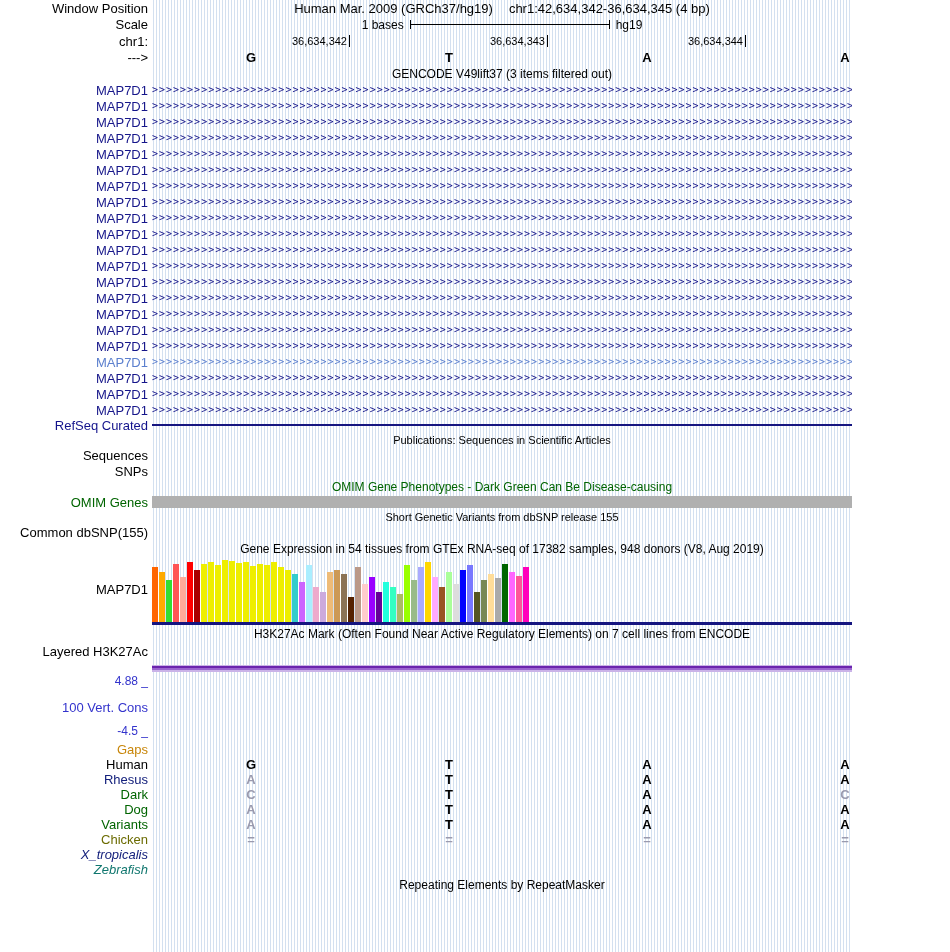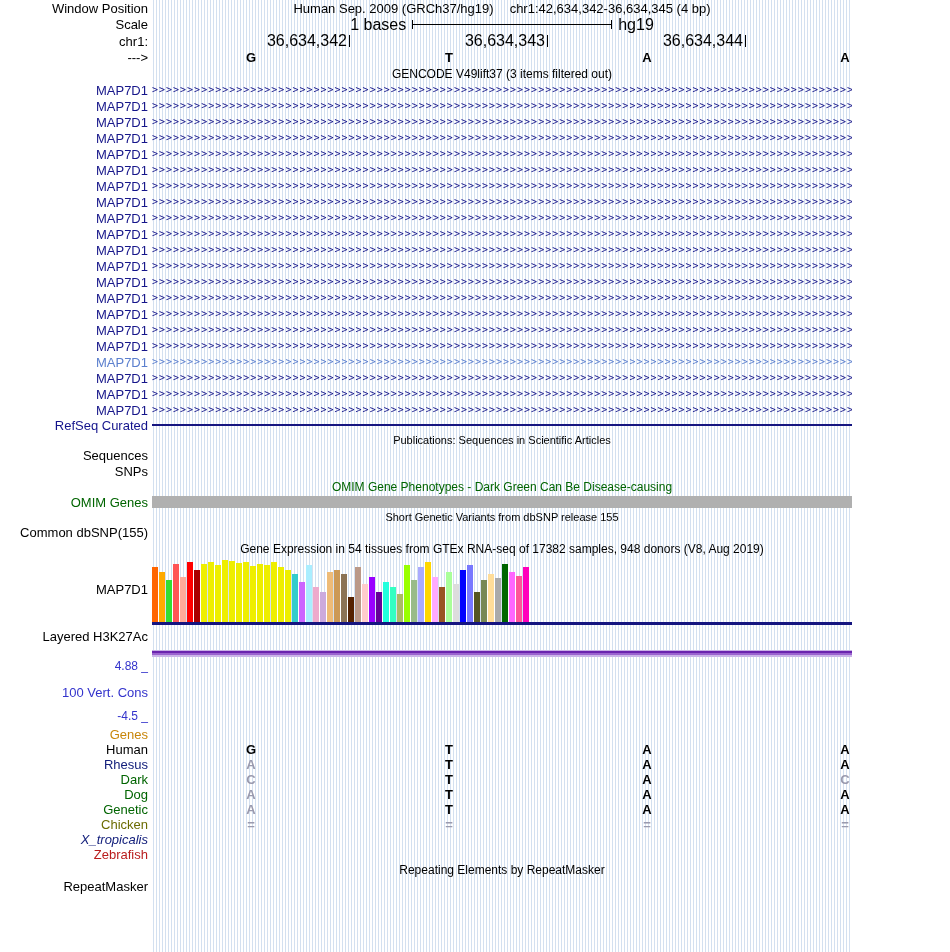--- a/index.html
+++ b/index.html
@@ -9,24 +9,24 @@
   .row{display:flex;align-items:center;position:relative}
   .lbl{flex:0 0 152px;max-width:152px;text-align:right;padding-right:4px;box-sizing:border-box;white-space:nowrap;overflow:hidden}
   .trk{flex:1 1 auto;position:relative;height:100%;min-width:0}
   .center{display:flex;align-items:center;justify-content:center;text-align:center}
   .t12{font-size:12px}.t11{font-size:11px}
   .h4{height:4px}.h7{height:7px}.h14{height:14px}.h15{height:15px}.h16{height:16px}.h17{height:17px}.h18{height:18px}.h24{height:24px}.h65{height:65px}.h70{height:70px}
   .alstart{align-items:flex-start}.alstart .lbl{margin-top:3px}
   .stretch{align-items:stretch}
   .hdr{font-size:13px}
   .poschip{margin-left:16px}
-  .scalewrap{display:flex;height:100%;align-items:center;justify-content:center;gap:6px;font-size:16px}
+  .scalewrap{display:flex;height:100%;align-items:center;justify-content:center;gap:6px;font-size:12px}
   .bracket{position:relative;width:198px;height:9px;border-left:1px solid #000;border-right:1px solid #000}
   .bracket::before{content:"";position:absolute;left:0;right:0;top:4px;height:1px;background:#000}
-  .coordgrp{position:absolute;top:1px;height:13px;width:198px;display:flex;justify-content:flex-end;align-items:center;font-size:16px}
+  .coordgrp{position:absolute;top:1px;height:13px;width:198px;display:flex;justify-content:flex-end;align-items:center;font-size:11px}
   .tick{width:1px;height:12px;background:#000;margin-left:2px}
   .cols{display:flex;width:792px;height:100%}
   .col{width:198px;text-align:center;font-weight:bold;font-size:13px;line-height:17px}
   .navylbl{color:#13138c}
   .greenlbl{color:#006400}
   .bluelbl{color:#3333cc}
   .genelbl{color:#16168a;font-size:13px}
   .lightc{color:#5b7fce}
   .grow{display:flex;align-items:center;height:16px}
   .arrows{flex:1;overflow:hidden;white-space:nowrap;font-family:"DejaVu Sans Mono",monospace;font-size:10px;line-height:16px;color:#16168a;letter-spacing:1px}
@@ -55,21 +55,21 @@
 </head>
 <body>
 
 <div class="screen">
   <div class="stripes"></div>
   <div class="content">
 
     <div class="row h16">
       <div class="lbl">Window Position</div>
       <div class="trk center hdr">
-        <span>Human Sep. 2009 (GRCh37/hg19)</span>
+        <span>Human Mar. 2009 (GRCh37/hg19)</span>
         <span class="poschip">chr1:42,634,342-36,634,345 (4 bp)</span>
       </div>
     </div>
 
     <div class="row h17">
       <div class="lbl">Scale</div>
       <div class="trk">
         <div class="scalewrap">
           <span>1 bases</span>
           <div class="bracket"></div>
@@ -304,20 +304,24 @@
           </div>
         </div>
     </div>
     <div class="row h4">
       <div class="lbl"></div>
       <div class="trk">
           <div class="gtexline"></div>
         </div>
     </div>
 
+    <div class="row h15">
+      <div class="lbl"></div>
+      <div class="trk center t12">H3K27Ac Mark (Often Found Near Active Regulatory Elements) on 7 cell lines from ENCODE</div>
+    </div>
     <div class="row h24 alstart">
       <div class="lbl">Layered H3K27Ac</div>
       <div class="trk"></div>
     </div>
     <div class="row h7">
       <div class="lbl"></div>
       <div class="trk">
           <div class="h3kband"></div>
         </div>
     </div>
@@ -325,21 +329,21 @@
     <div class="row h70 stretch">
       <div class="lbl rel">
         <div class="pmax bluelbl">4.88 _</div>
         <div class="pname bluelbl">100 Vert. Cons</div>
         <div class="pmin bluelbl">-4.5 _</div>
       </div>
     </div>
 
     <div id="multiz-rows">
         <div class="mzrow">
-          <div class="mzlbl" style="color: rgb(200, 134, 10);">Genes</div>
+          <div class="mzlbl" style="color: rgb(200, 134, 10);">Gaps</div>
           <div class="mzcells"></div>
         </div>
         <div class="mzrow">
           <div class="mzlbl" style="color: rgb(0, 0, 0);">Human</div>
           <div class="mzcells">
             <div class="mzcell">G</div>
             <div class="mzcell">T</div>
             <div class="mzcell">A</div>
             <div class="mzcell">A</div>
           </div>
@@ -365,21 +369,21 @@
         <div class="mzrow">
           <div class="mzlbl" style="color: rgb(0, 100, 0);">Dog</div>
           <div class="mzcells">
             <div class="mzcell dim">A</div>
             <div class="mzcell">T</div>
             <div class="mzcell">A</div>
             <div class="mzcell">A</div>
           </div>
         </div>
         <div class="mzrow">
-          <div class="mzlbl" style="color: rgb(0, 100, 0);">Genetic</div>
+          <div class="mzlbl" style="color: rgb(0, 100, 0);">Variants</div>
           <div class="mzcells">
             <div class="mzcell dim">A</div>
             <div class="mzcell">T</div>
             <div class="mzcell">A</div>
             <div class="mzcell">A</div>
           </div>
         </div>
         <div class="mzrow">
           <div class="mzlbl" style="color: rgb(107, 107, 0);">Chicken</div>
           <div class="mzcells">
@@ -387,28 +391,24 @@
             <div class="mzcell dim">=</div>
             <div class="mzcell dim">=</div>
             <div class="mzcell dim">=</div>
           </div>
         </div>
         <div class="mzrow">
           <div class="mzlbl" style="color: rgb(20, 32, 124); font-style: italic;">X_tropicalis</div>
           <div class="mzcells"></div>
         </div>
         <div class="mzrow">
-          <div class="mzlbl" style="color: #b91c1c;">Zebrafish</div>
+          <div class="mzlbl" style="color: #0f766e; font-style: italic;">Zebrafish</div>
           <div class="mzcells"></div>
         </div>
       </div>
 
     <div class="row h15">
       <div class="lbl"></div>
       <div class="trk center t12">Repeating Elements by RepeatMasker</div>
-    </div>
-    <div class="row h18">
-      <div class="lbl">RepeatMasker</div>
-      <div class="trk"></div>
     </div>
 
   </div>
 </div>
 
 </body></html>

